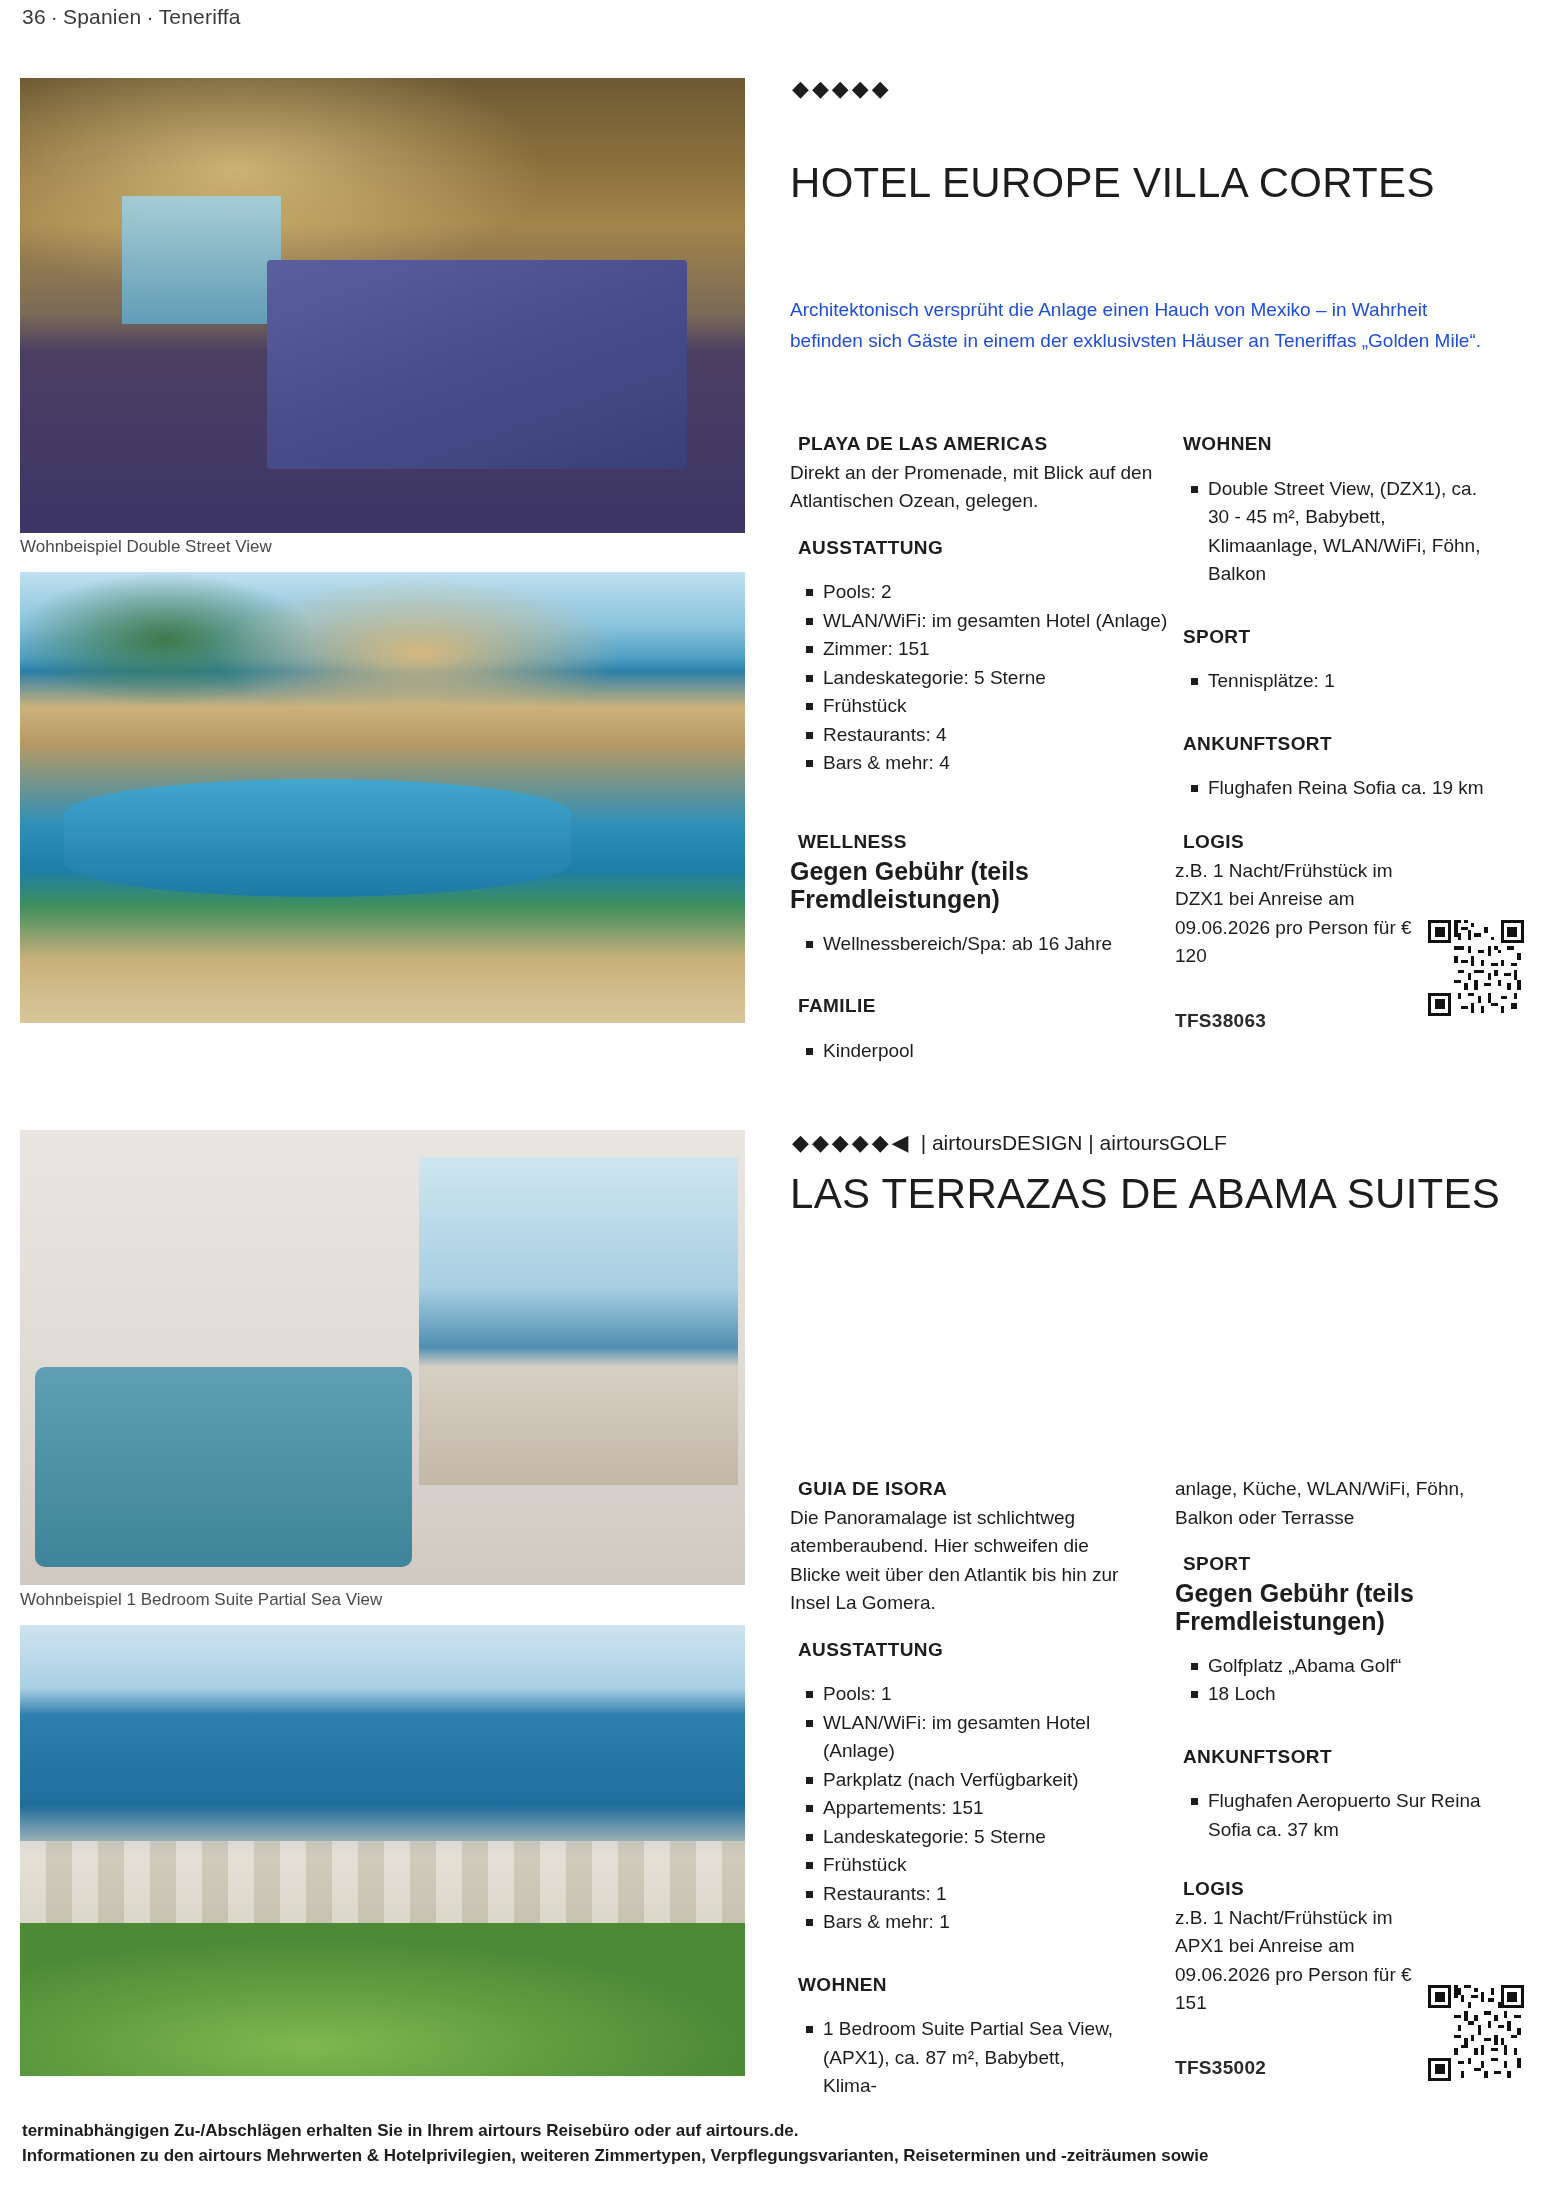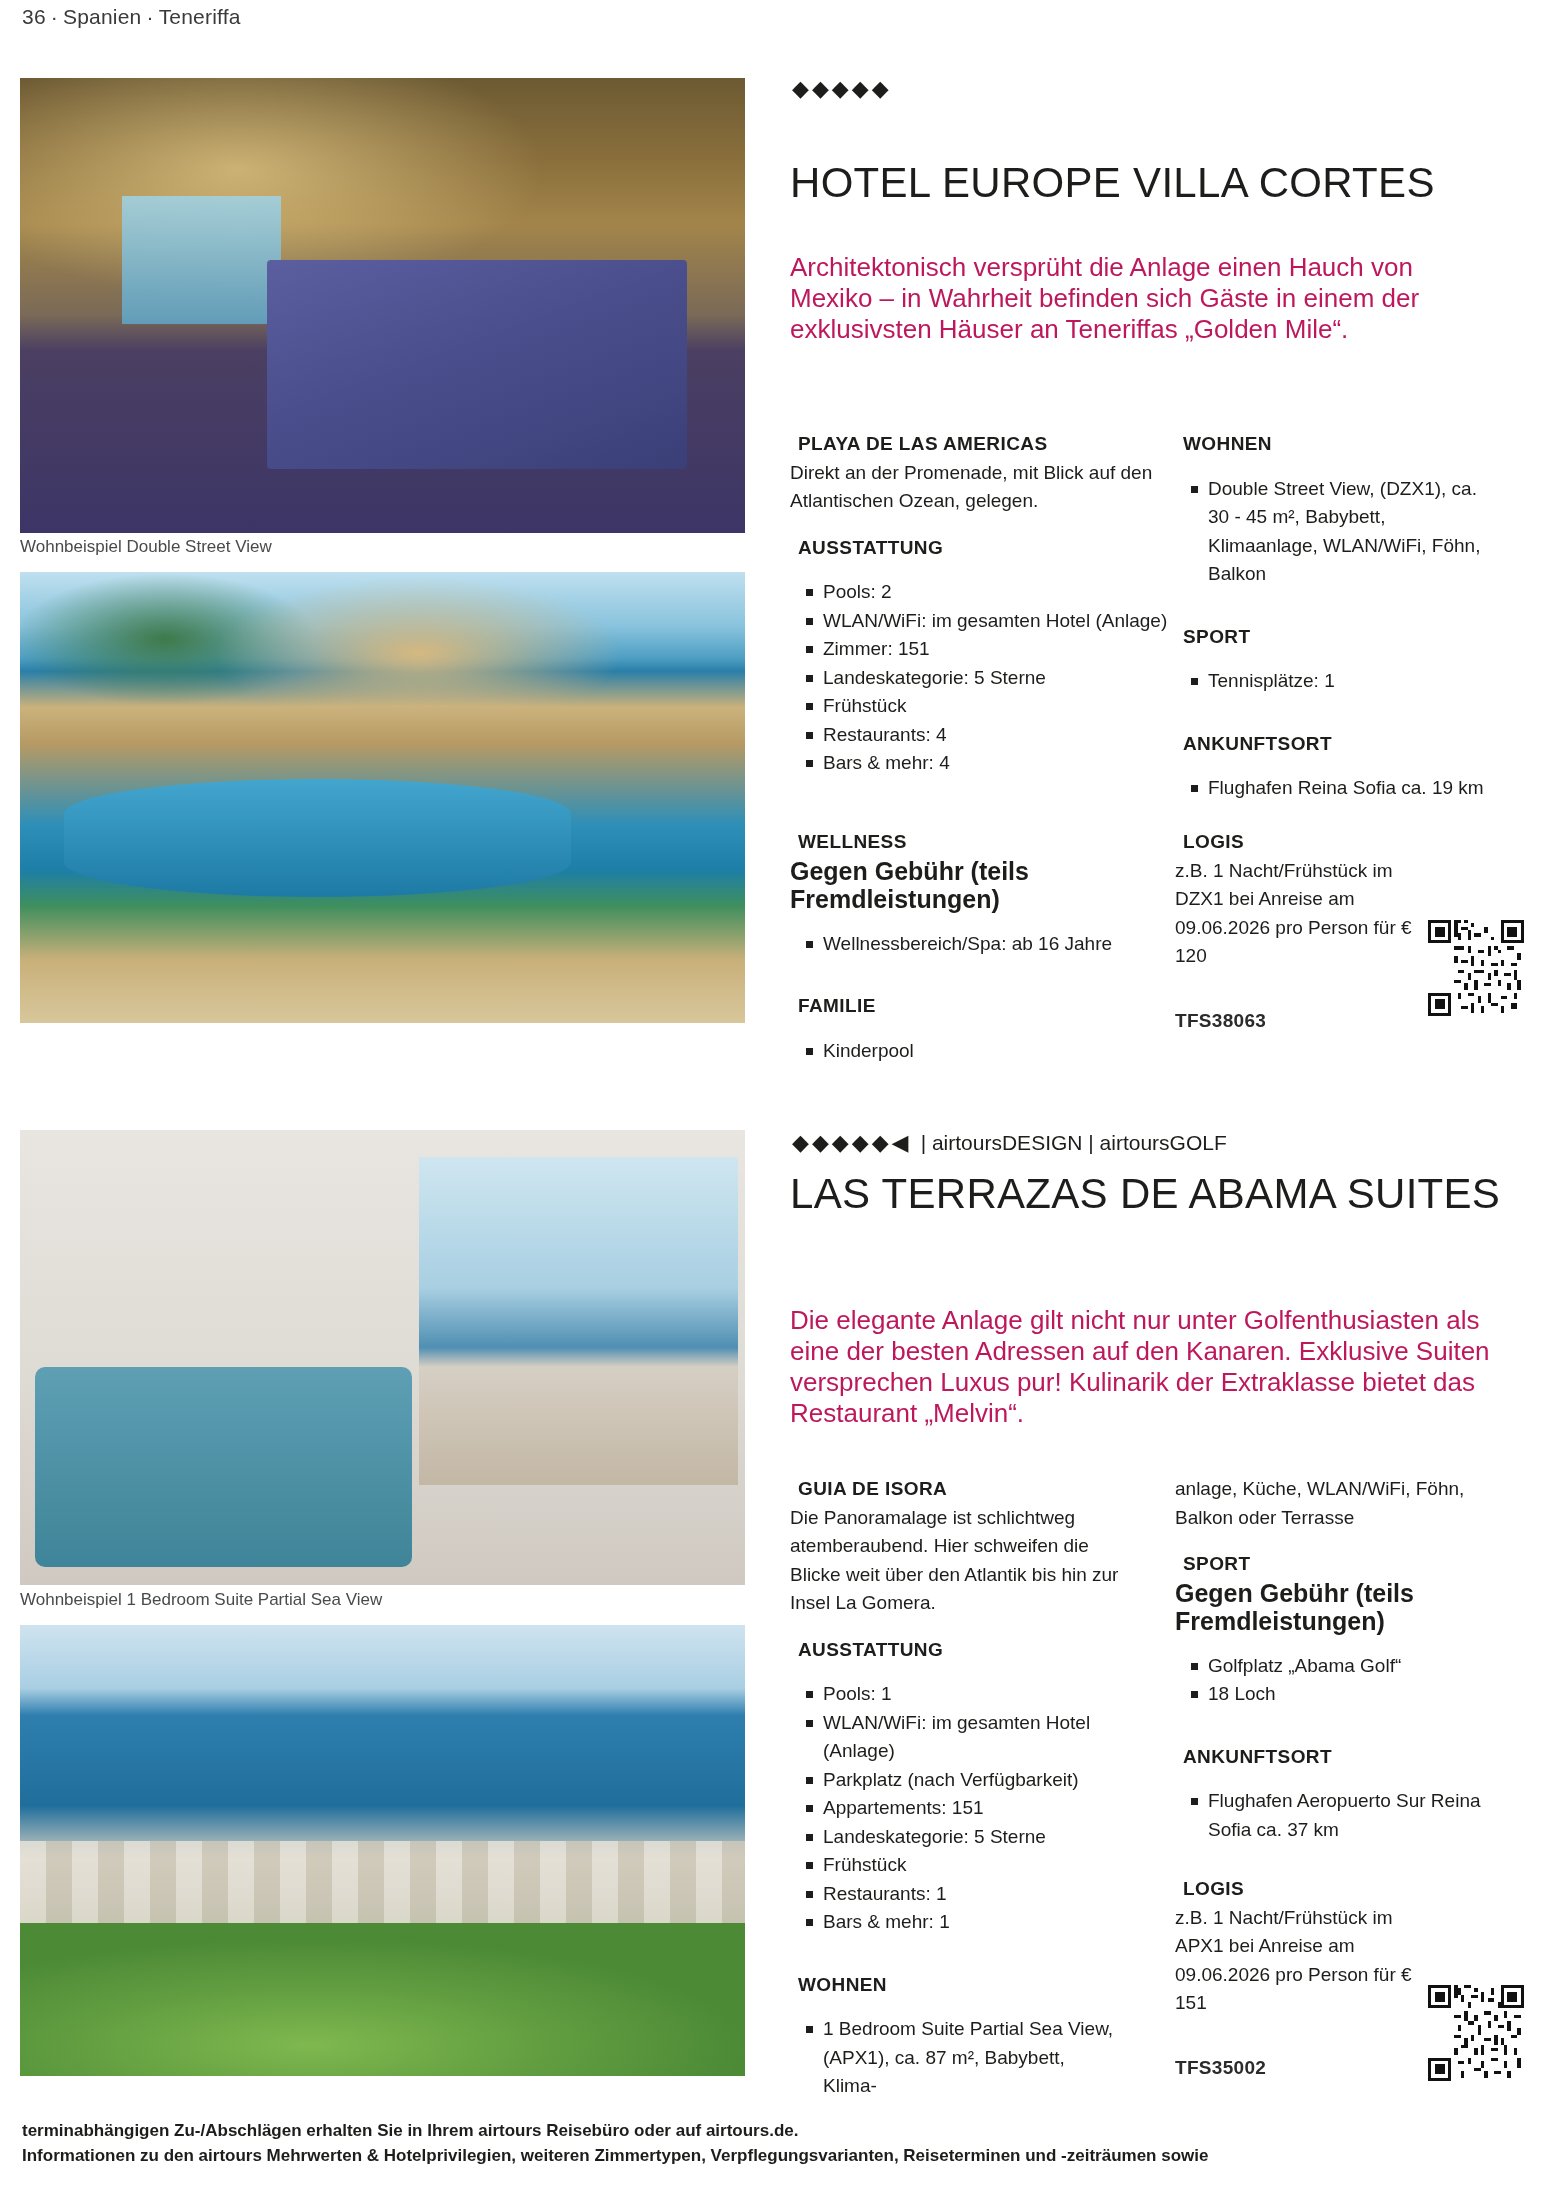--- a/index.html
+++ b/index.html
@@ -55,24 +55,25 @@
   .hotel-title {
     position: absolute;
     font-size: 42px;
     font-weight: 400;
     letter-spacing: .3px;
     color: #1d1d1b;
     white-space: nowrap;
   }
   .intro {
     position: absolute;
-    font-size: 26px;
+    font-size: 19px;
     line-height: 31px;
-    color: #be185d;
+    color: #1d4ed8;
     width: 700px;
+    margin-top: 42px;
   }
 
   .col { position: absolute; font-size: 19px; line-height: 28.5px; color: #1d1d1b; }
   .sec-head {
     font-weight: 700;
     letter-spacing: .4px;
     text-transform: uppercase;
     font-size: 19px;
     margin-left: 8px;
   }
@@ -336,21 +337,20 @@
 
   <div class="photo img-suite" style="left:20px; top:1130px; width:725px; height:455px;"></div>
   <div class="caption" style="left:20px; top:1590px;">Wohnbeispiel 1 Bedroom Suite Partial Sea View</div>
   <div class="photo img-coast" style="left:20px; top:1625px; width:725px; height:451px;"></div>
 
   <div class="rating" style="left:792px; top:1132px;">
     <span>◆◆◆◆◆◀</span>
     <span class="brands">|  airtoursDESIGN  |  airtoursGOLF</span>
   </div>
   <div class="hotel-title" style="left:790px; top:1170px;">LAS TERRAZAS DE ABAMA SUITES</div>
-  <div class="intro" style="left:790px; top:1305px; width:720px;">Die elegante Anlage gilt nicht nur unter Golfenthusiasten als eine der besten Adressen auf den Kanaren. Exklusive Suiten versprechen Luxus pur! Kulinarik der Extraklasse bietet das Restaurant „Melvin“.</div>
 
   <div class="col" style="left:790px; top:1475px; width:340px;">
     <div class="sec-head">GUIA DE ISORA</div>
     <div class="plain">Die Panoramalage ist schlichtweg atemberaubend. Hier schweifen die Blicke weit über den Atlantik bis hin zur Insel La Gomera.</div>
     <div class="gap"></div>
     <div class="sec-head">AUSSTATTUNG</div>
     <ul class="bullets">
       <li>Pools: 1</li>
       <li>WLAN/WiFi: im gesamten Hotel (Anlage)</li>
       <li>Parkplatz (nach Verfügbarkeit)</li>

